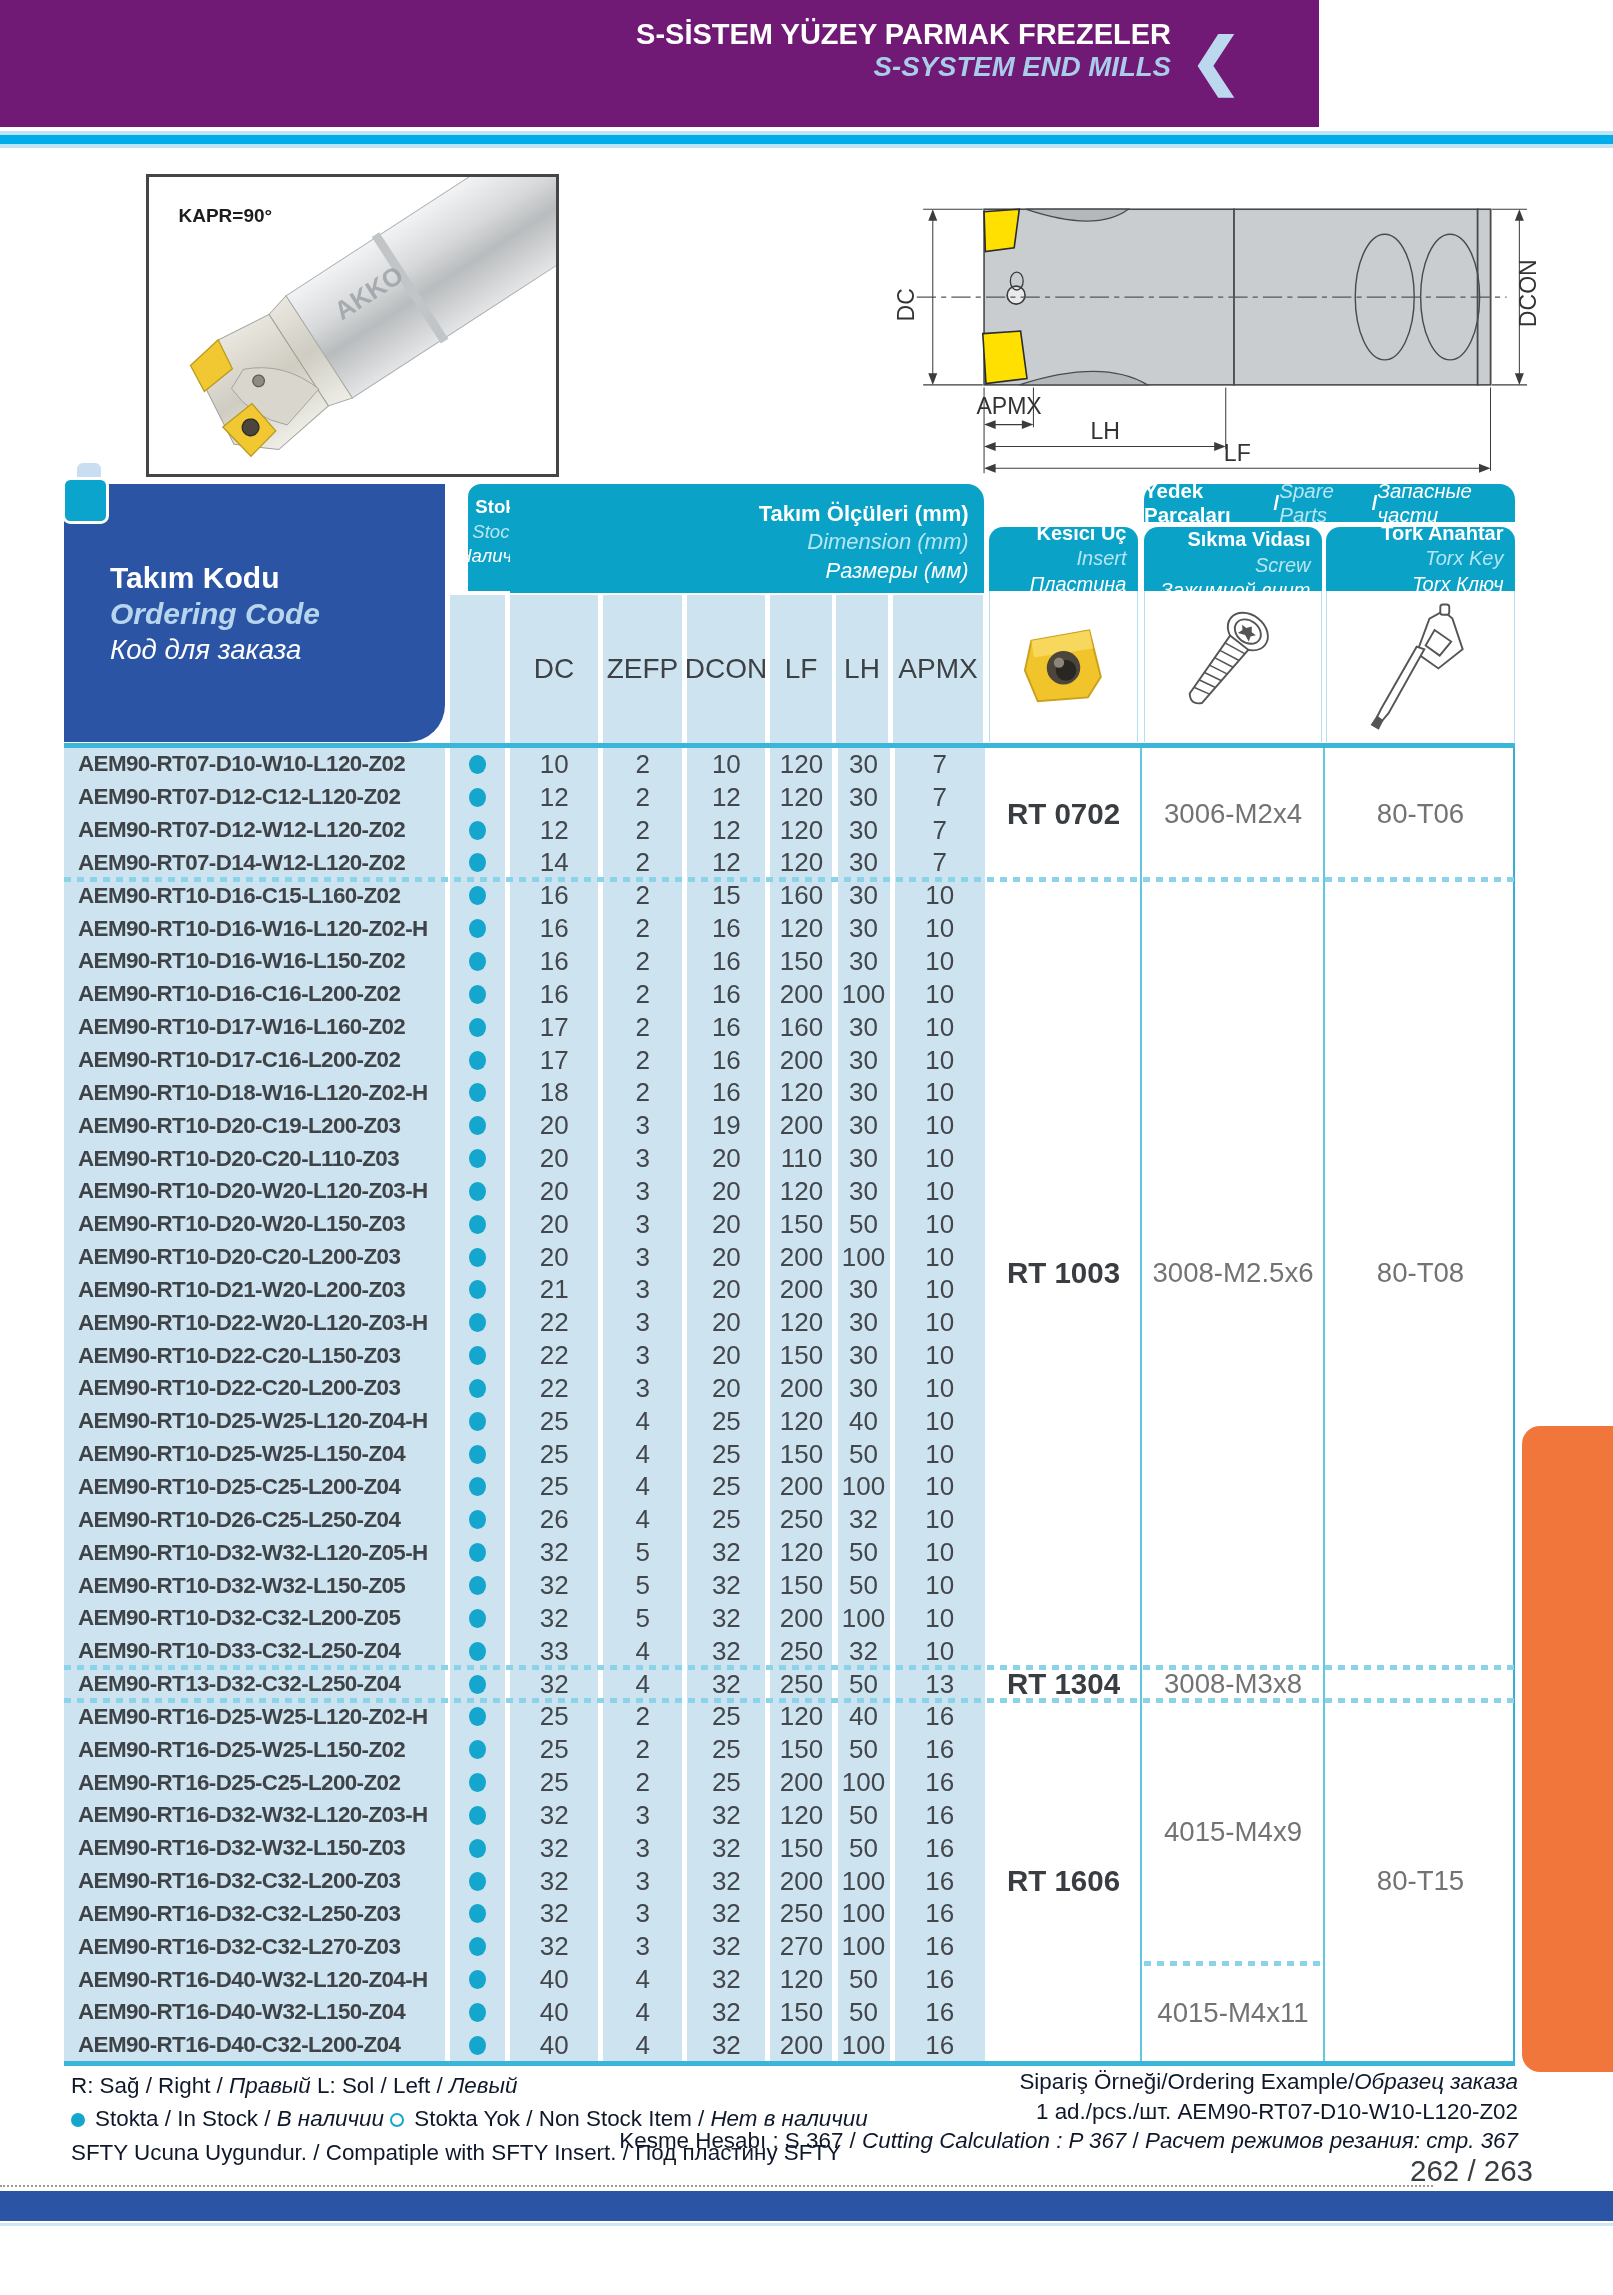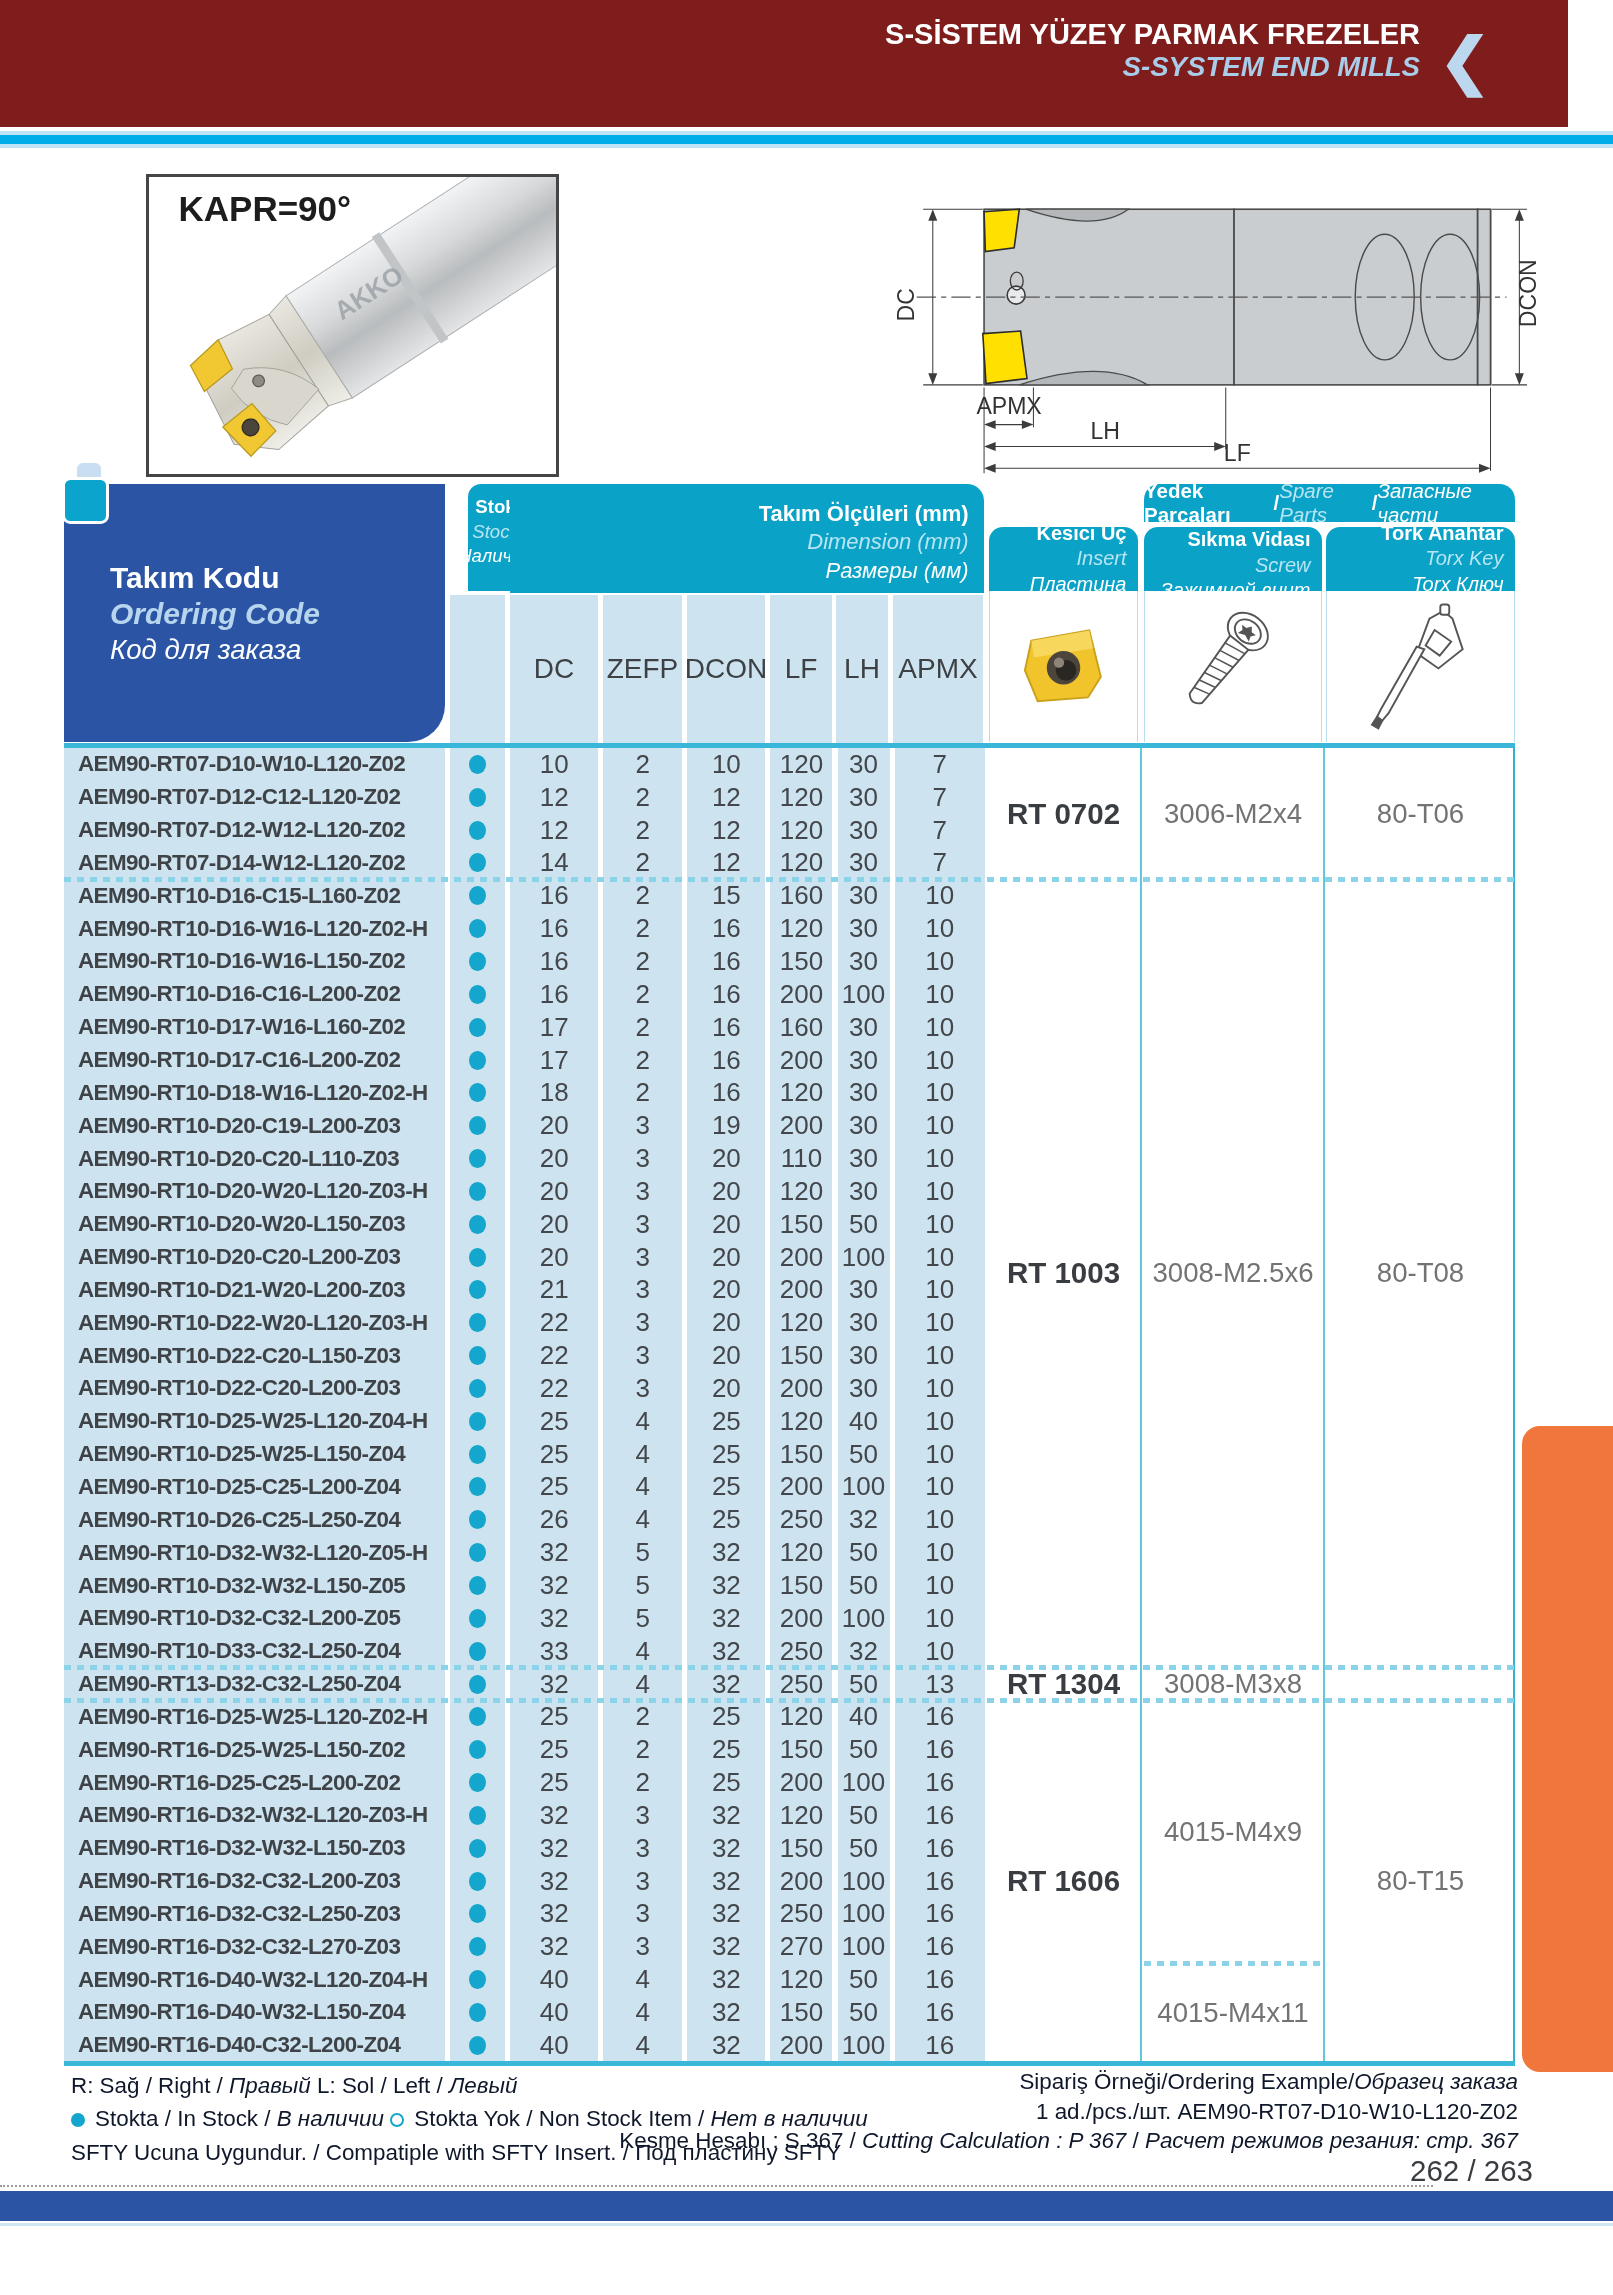--- a/index.html
+++ b/index.html
@@ -2,33 +2,33 @@
 <html style="font-size:10.3px"><head>
 <meta charset="utf-8">
 <style>
   html,body{margin:0;padding:0;background:#ffffff;}
   #page{position:relative;width:1614px;height:2295px;background:#ffffff;overflow:hidden;
         font-family:"Liberation Sans", sans-serif;color:#3f4347;}
   .abs{position:absolute;}
   .it{font-style:italic;}
 
   
-  #topbar{left:0;top:0;width:1568px;height:127px;background:#7f1d1d;}
+  #topbar{left:0;top:0;width:1319px;height:127px;background:#701a75;}
   #topbar-titles{position:absolute;right:148px;top:18px;text-align:right;line-height:1.14;}
   .tt1{color:#ffffff;font-weight:700;font-size:29px;}
   .tt2{color:#a9cde9;font-style:italic;font-weight:700;font-size:27.6px;}
   .tt3{color:#ffffff;font-style:italic;font-weight:700;font-size:27.6px;}
   #chevron{position:absolute;right:77px;top:24.4px;color:#bcd8ee;font-size:62px;font-weight:700;}
   #stripe1{left:0;top:131px;width:1614px;height:4.5px;background:#bfe4f5;}
   #stripe2{left:0;top:135px;width:1614px;height:9px;background:#00ade9;}
   #stripe3{left:0;top:144px;width:1614px;height:3.8px;background:#bfe4f5;}
 
   
   #photo-box{left:146px;top:174px;width:413px;height:303px;border:3.2px solid #454545;background:#ffffff;box-sizing:border-box;}
-  #kapr{position:absolute;left:29.5px;top:12px;font-size:35px;font-weight:700;color:#1d1d1d;}
+  #kapr{position:absolute;left:29.5px;top:28px;font-size:19px;font-weight:700;color:#1d1d1d;}
 
   
   .tealbox{background:#0aa2c6;color:#fff;box-sizing:border-box;}
   .hline1{color:#ffffff;font-weight:700;}
   .hline2{color:#b7e5f3;font-style:italic;}
   .hline3{color:#ffffff;font-style:italic;}
 
   #code-box{left:64px;top:484px;width:381px;height:258px;background:#2b55a4;border-radius:37px 0 37px 0;
             display:flex;flex-direction:column;justify-content:center;padding-left:46px;box-sizing:border-box;line-height:1.22;}
   #code-box .l1{color:#fff;font-weight:700;font-size:30px;}

